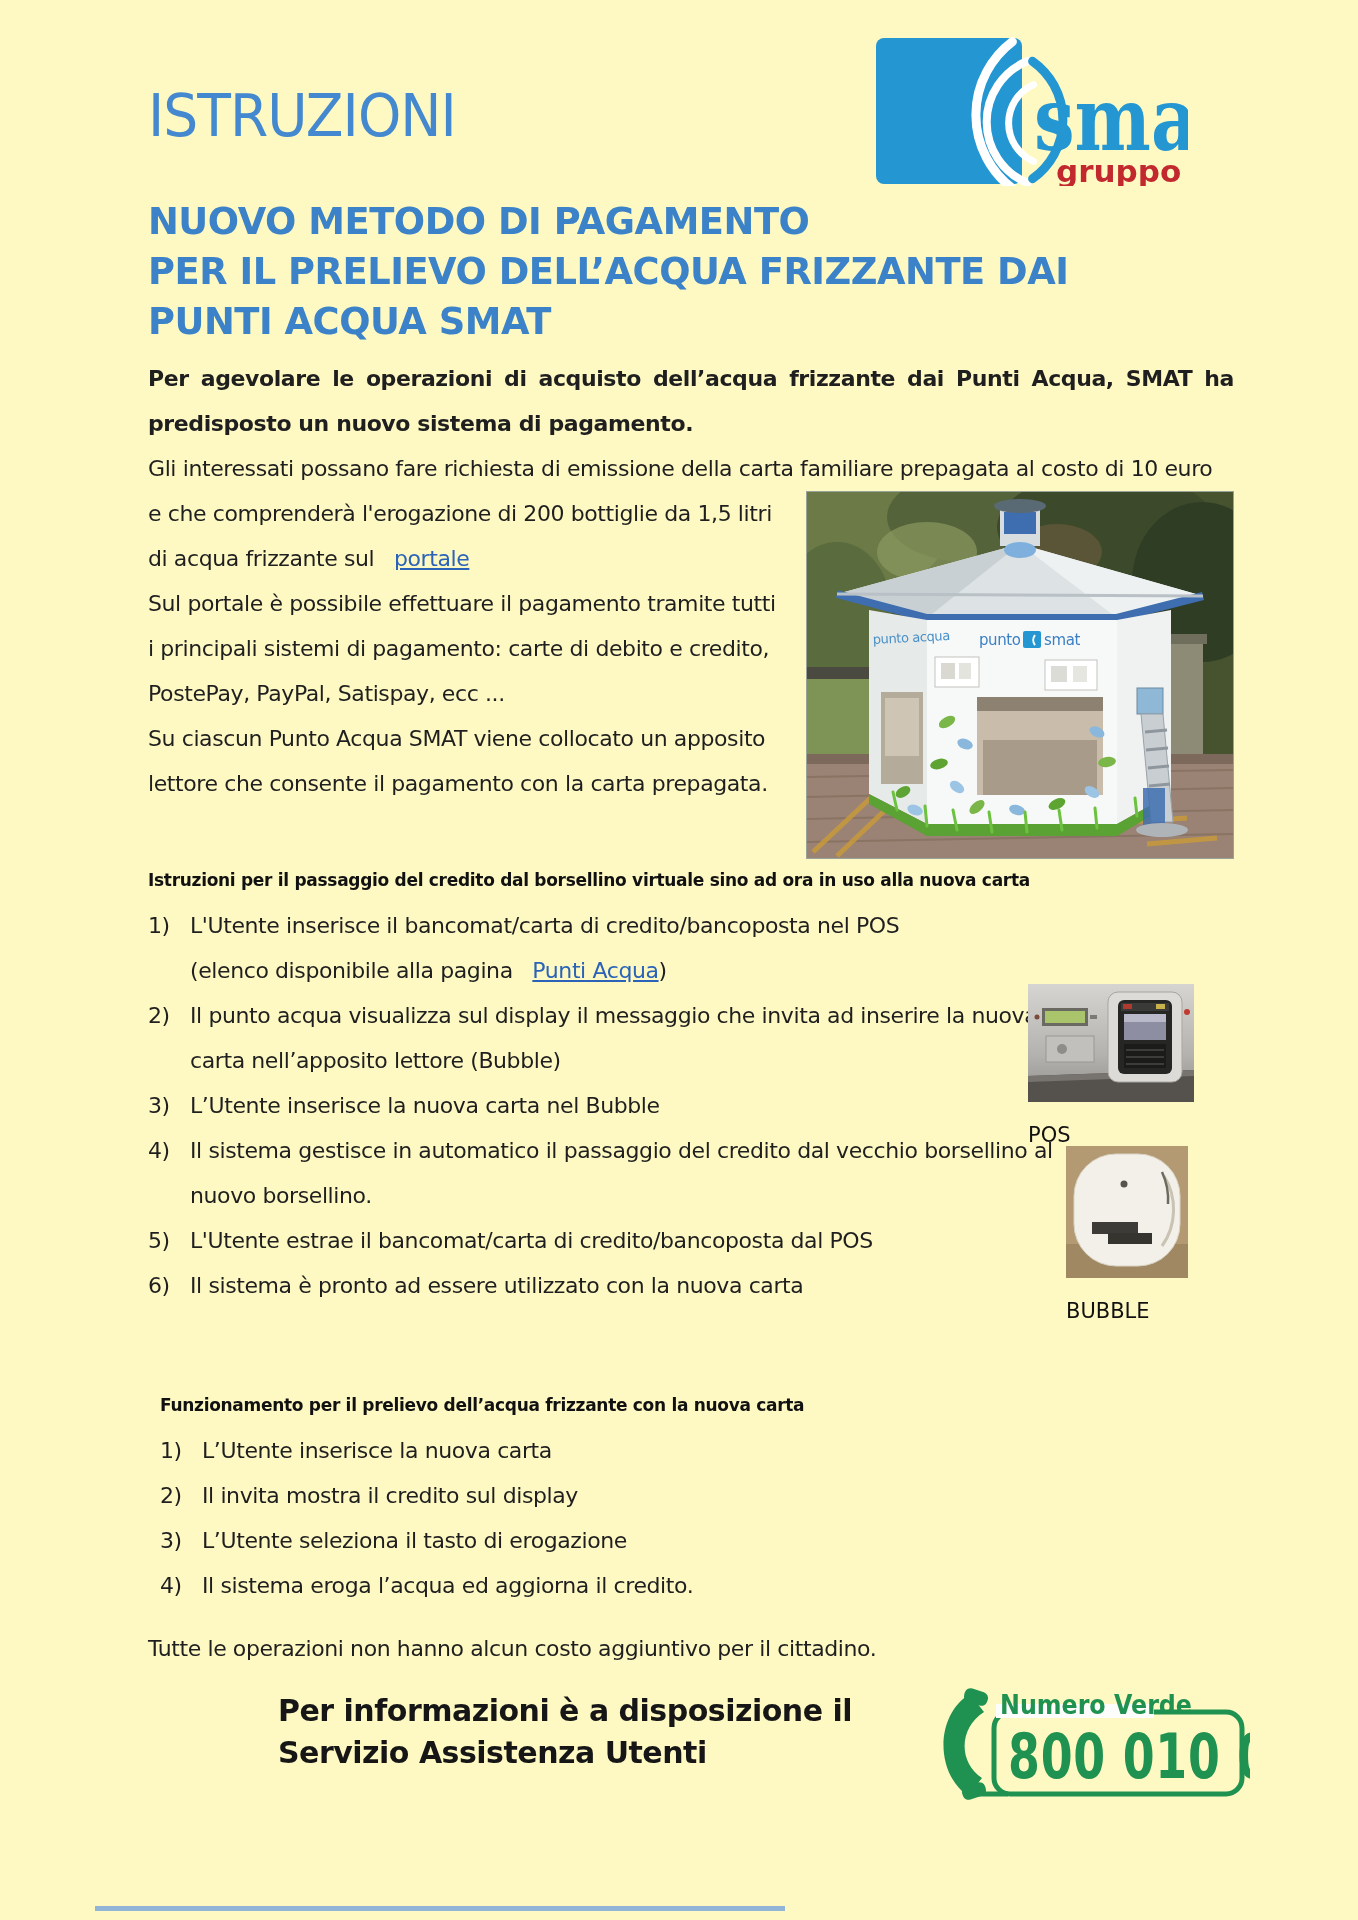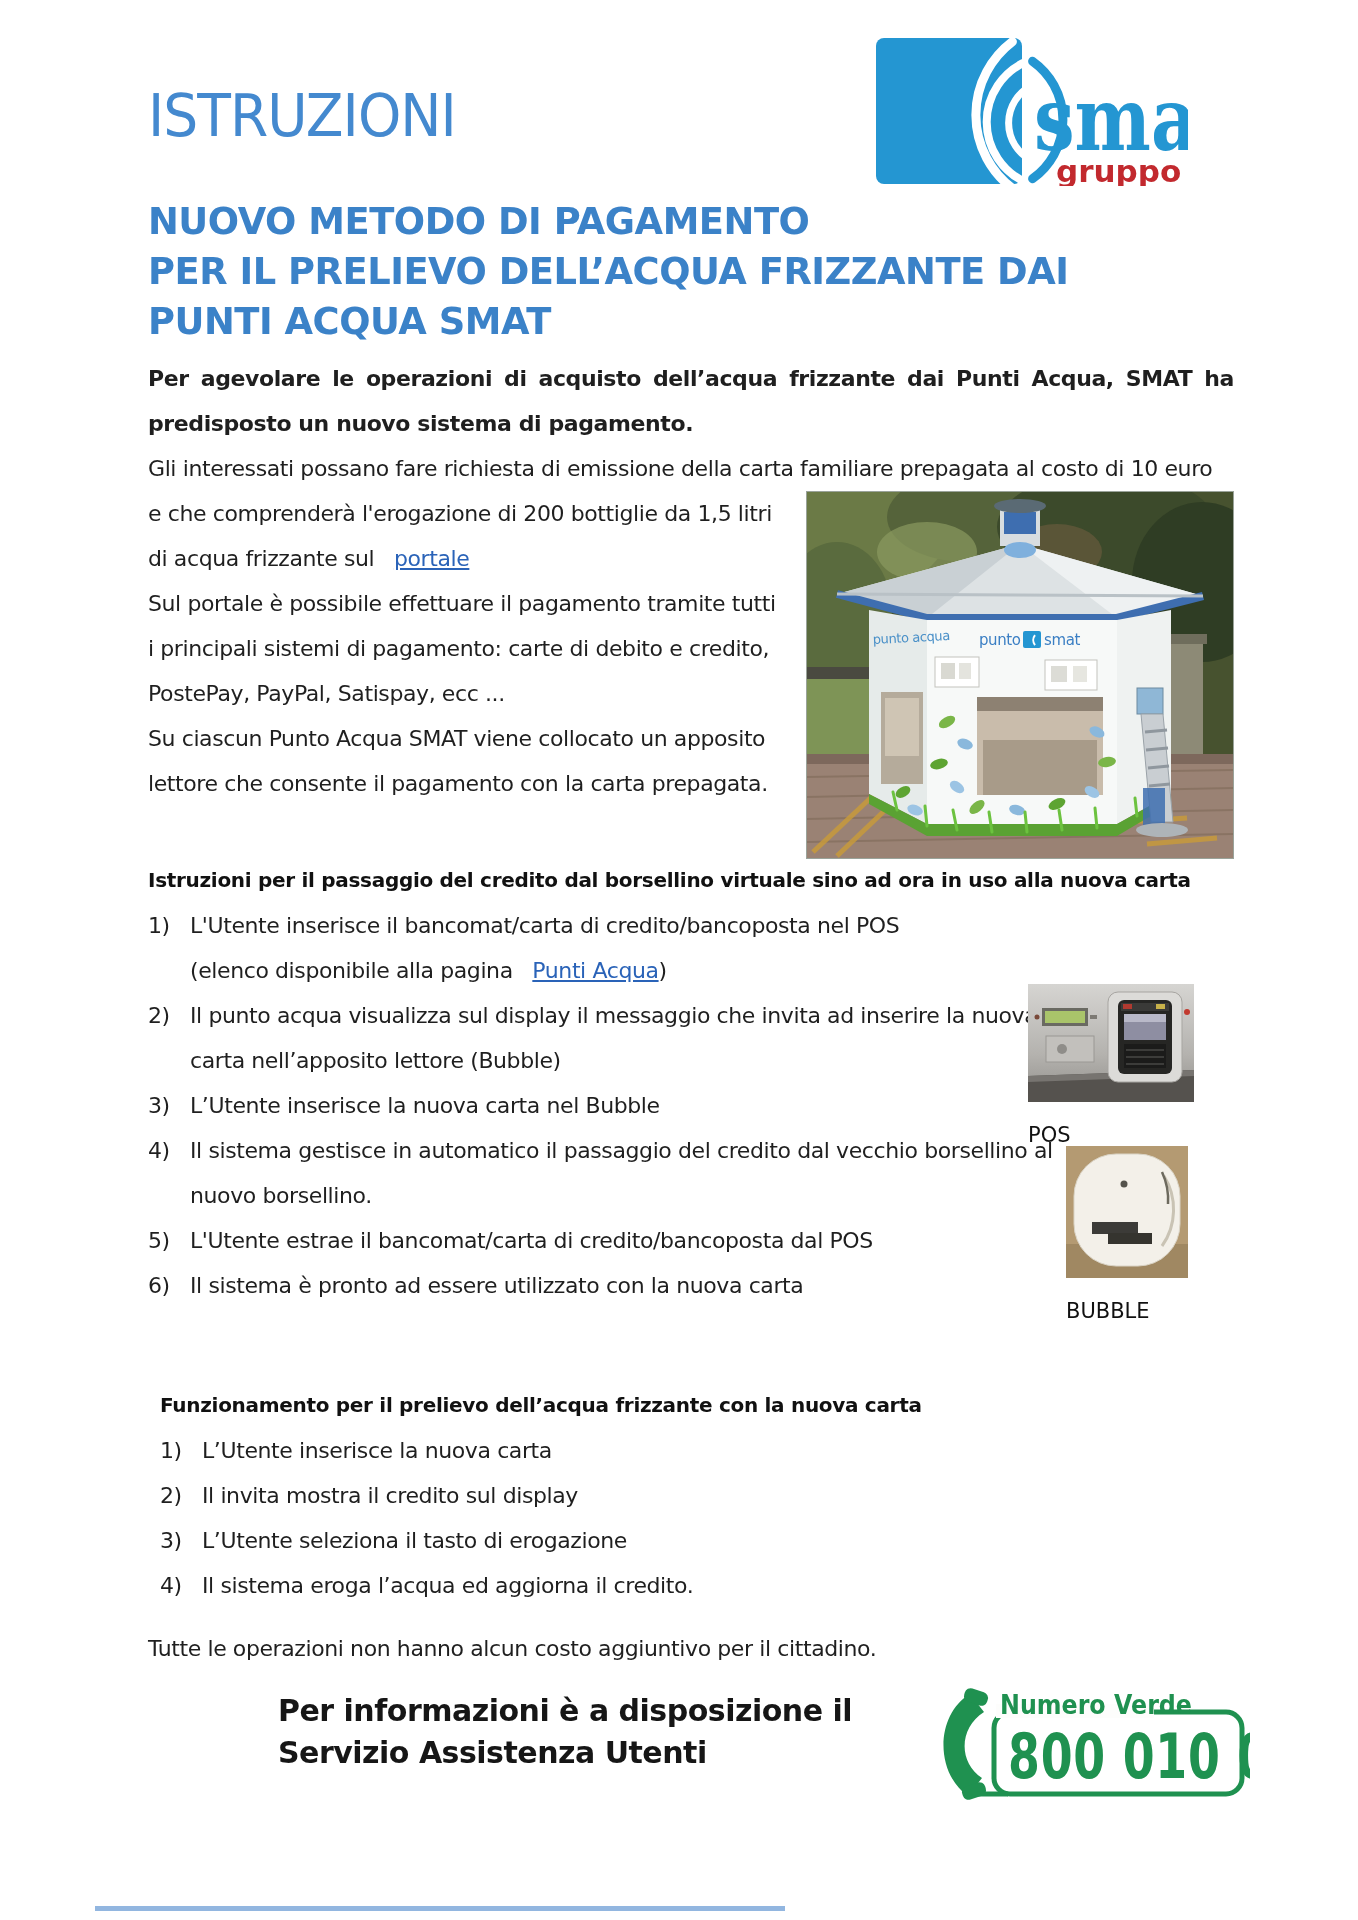--- a/index.html
+++ b/index.html
@@ -1,18 +1,18 @@
 <!DOCTYPE html>
 <html><head>
 <meta charset="utf-8">
 <style>
   html,body{margin:0;padding:0;background:#e8e8e8;}
   .page{
     position:relative;width:1358px;height:1920px;margin:0 auto;
-    background:#ffffff;overflow:hidden;
+    background:#fef9c3;overflow:hidden;
     font-family:"DejaVu Sans",sans-serif;color:#1f1f1f;
   }
   
   .doc-title{
     position:absolute;left:148px;top:82px;
     font-size:58px;letter-spacing:-1px;color:#4489cf;
     transform:scaleX(.95);transform-origin:left top;
   }
   .logo{position:absolute;left:876px;top:36px;width:312px;height:150px;}
   
@@ -25,21 +25,21 @@
   .bodytext{font-size:22px;line-height:45px;letter-spacing:-.4px;}
   .intro1{position:absolute;left:148px;top:356px;width:1086px;text-align:justify;font-weight:bold;}
   .flowwrap{position:absolute;left:148px;top:446px;width:1086px;}
   .nowrap{white-space:nowrap;}
   .kiosk-float{
     float:right;width:428px;height:368px;margin:45px 0 10px 26px;
     border:1px solid #9aa39a;box-sizing:border-box;background:#4a5a3a;
   }
   a.doclink{color:#2a63b8;text-decoration:underline;cursor:pointer;margin-left:13px;}
   
-  .sec-heading{font-weight:bold;font-size:20px;line-height:45px;letter-spacing:-.3px;color:#111;}
+  .sec-heading{font-weight:bold;font-size:17px;line-height:45px;letter-spacing:-.3px;color:#111;}
   .section1{position:absolute;left:148px;top:858px;width:1086px;}
   .section1 .rows{width:938px;}
   .row{position:relative;padding-left:42px;}
   .row .num{position:absolute;left:0;top:0;}
   .section2{position:absolute;left:160px;top:1383px;width:1086px;}
   .note{position:absolute;left:148px;top:1626px;width:1086px;}
   
   .pos-wrap{position:absolute;left:1028px;top:984px;width:170px;}
   .bubble-wrap{position:absolute;left:1066px;top:1146px;width:124px;}
   .photo-label{font-size:21px;letter-spacing:0;color:#111;margin-top:17px;line-height:24px;}

